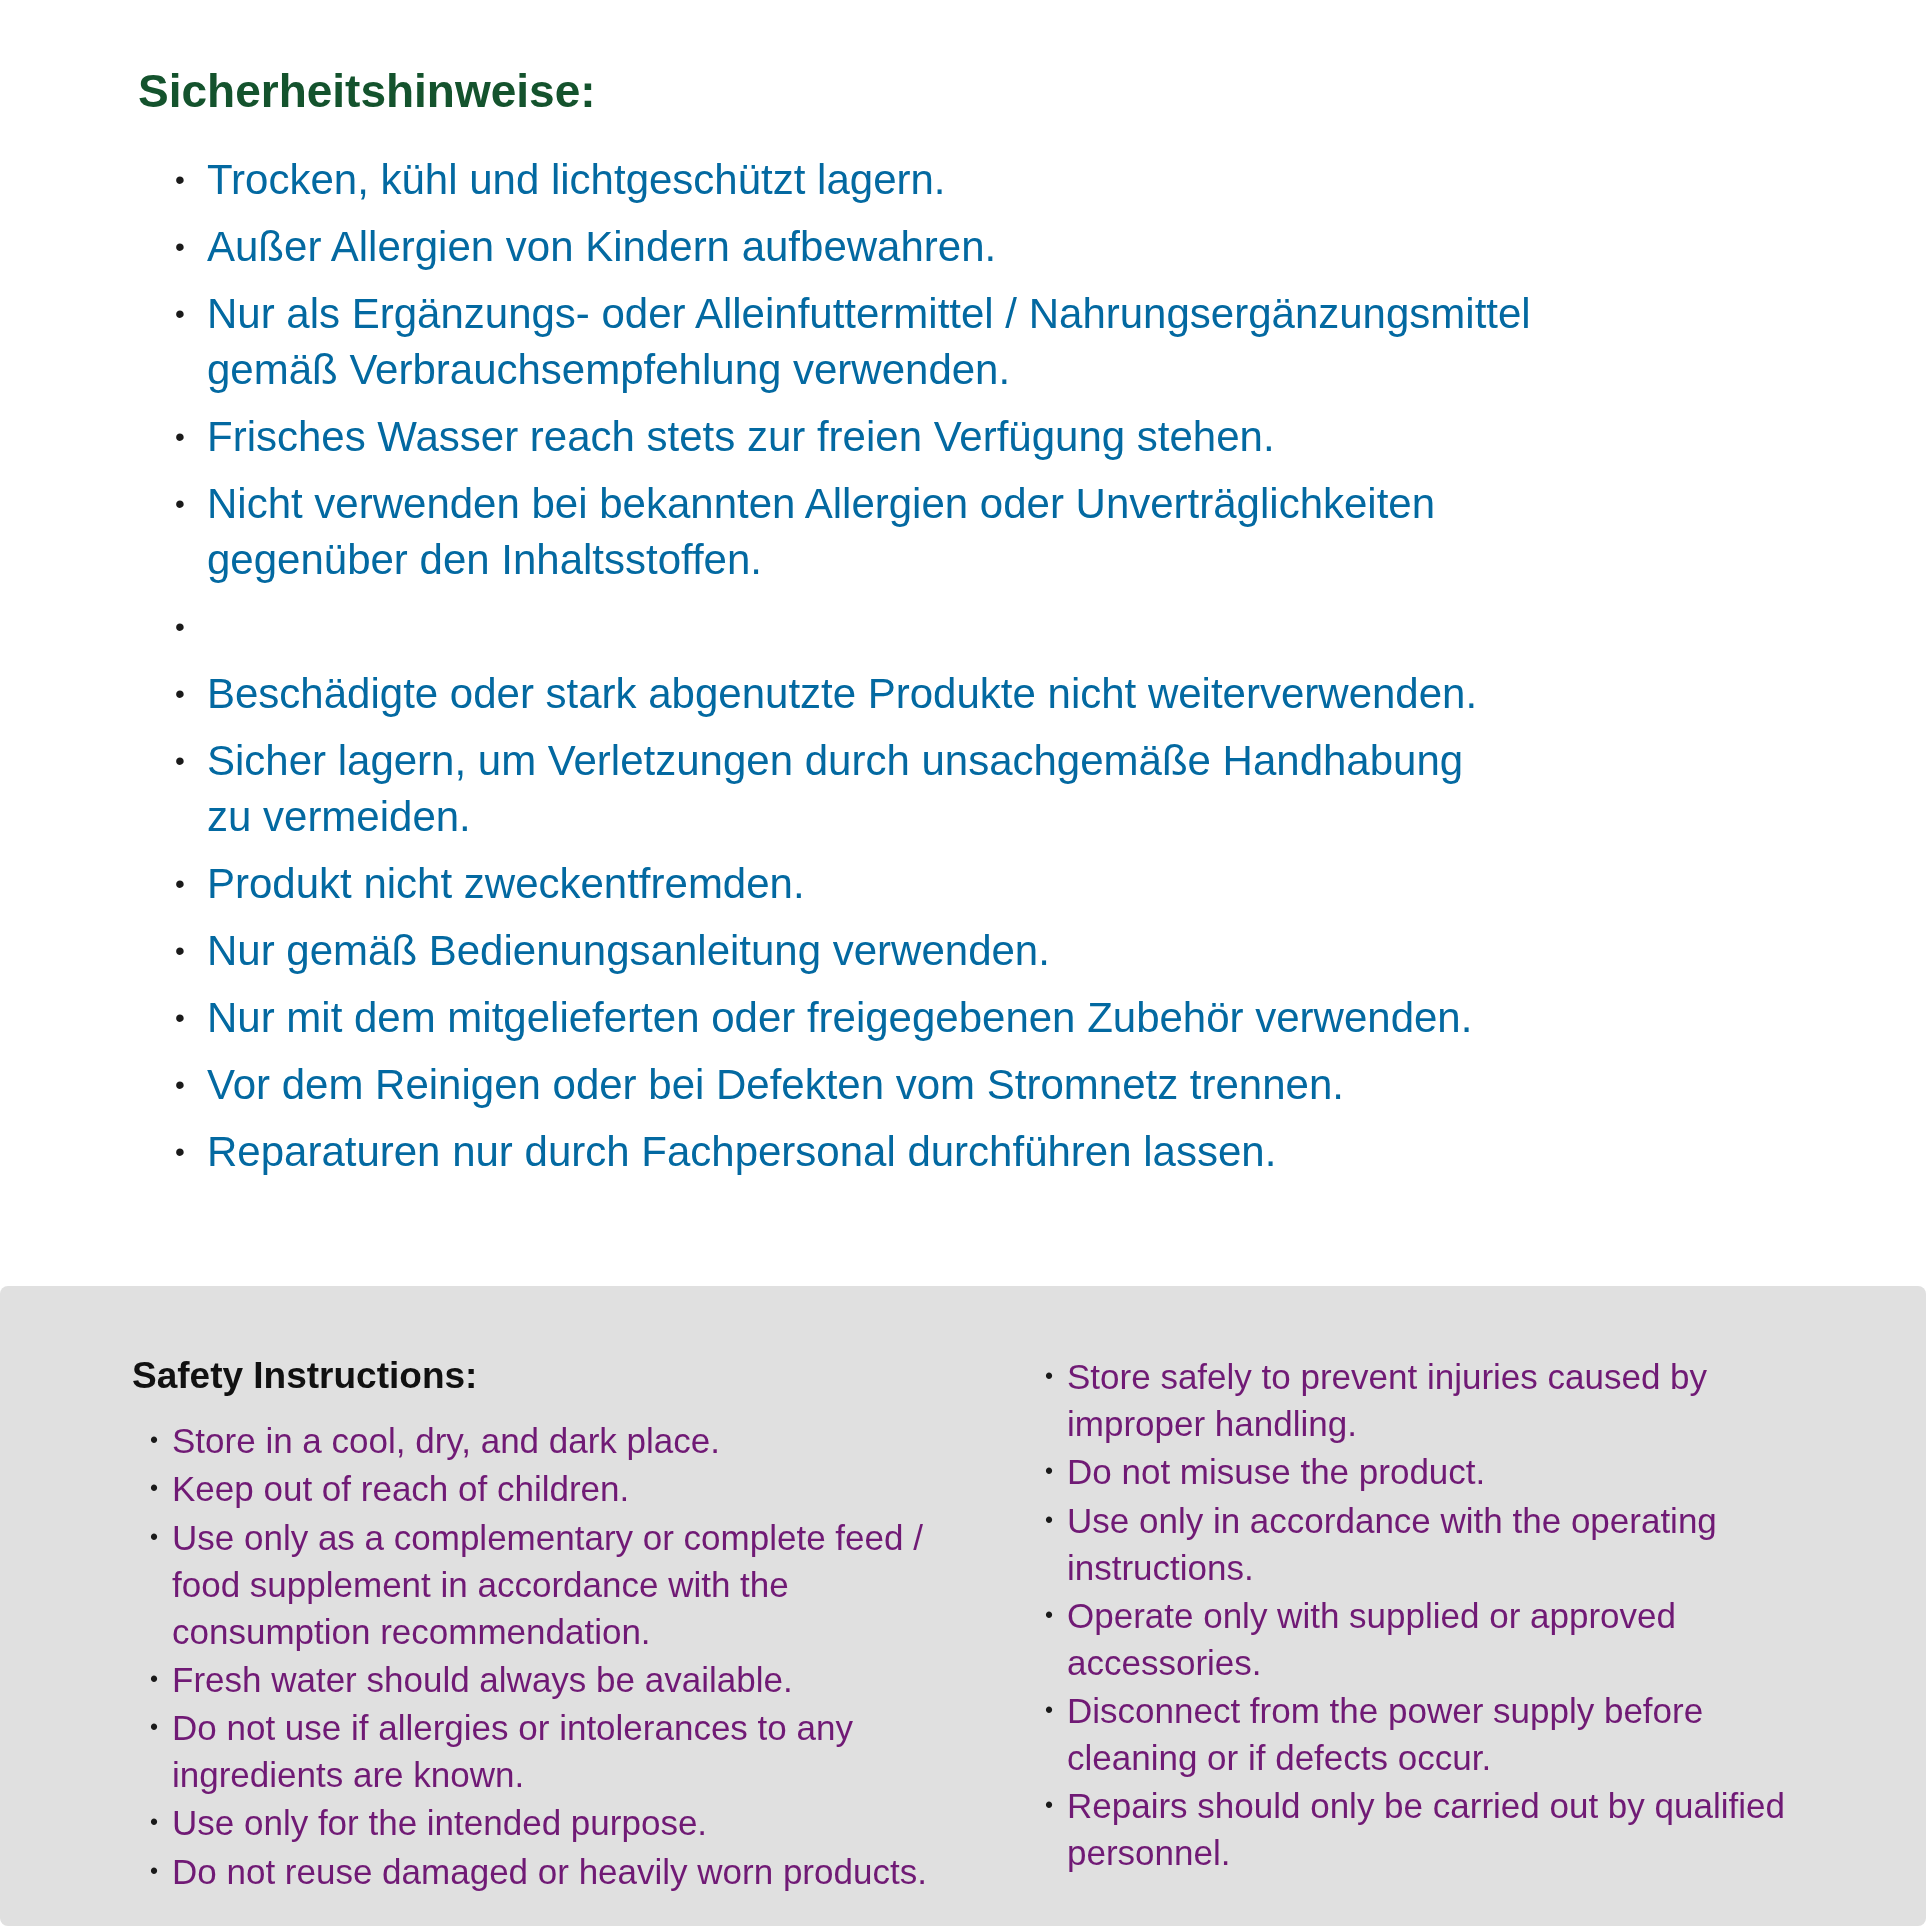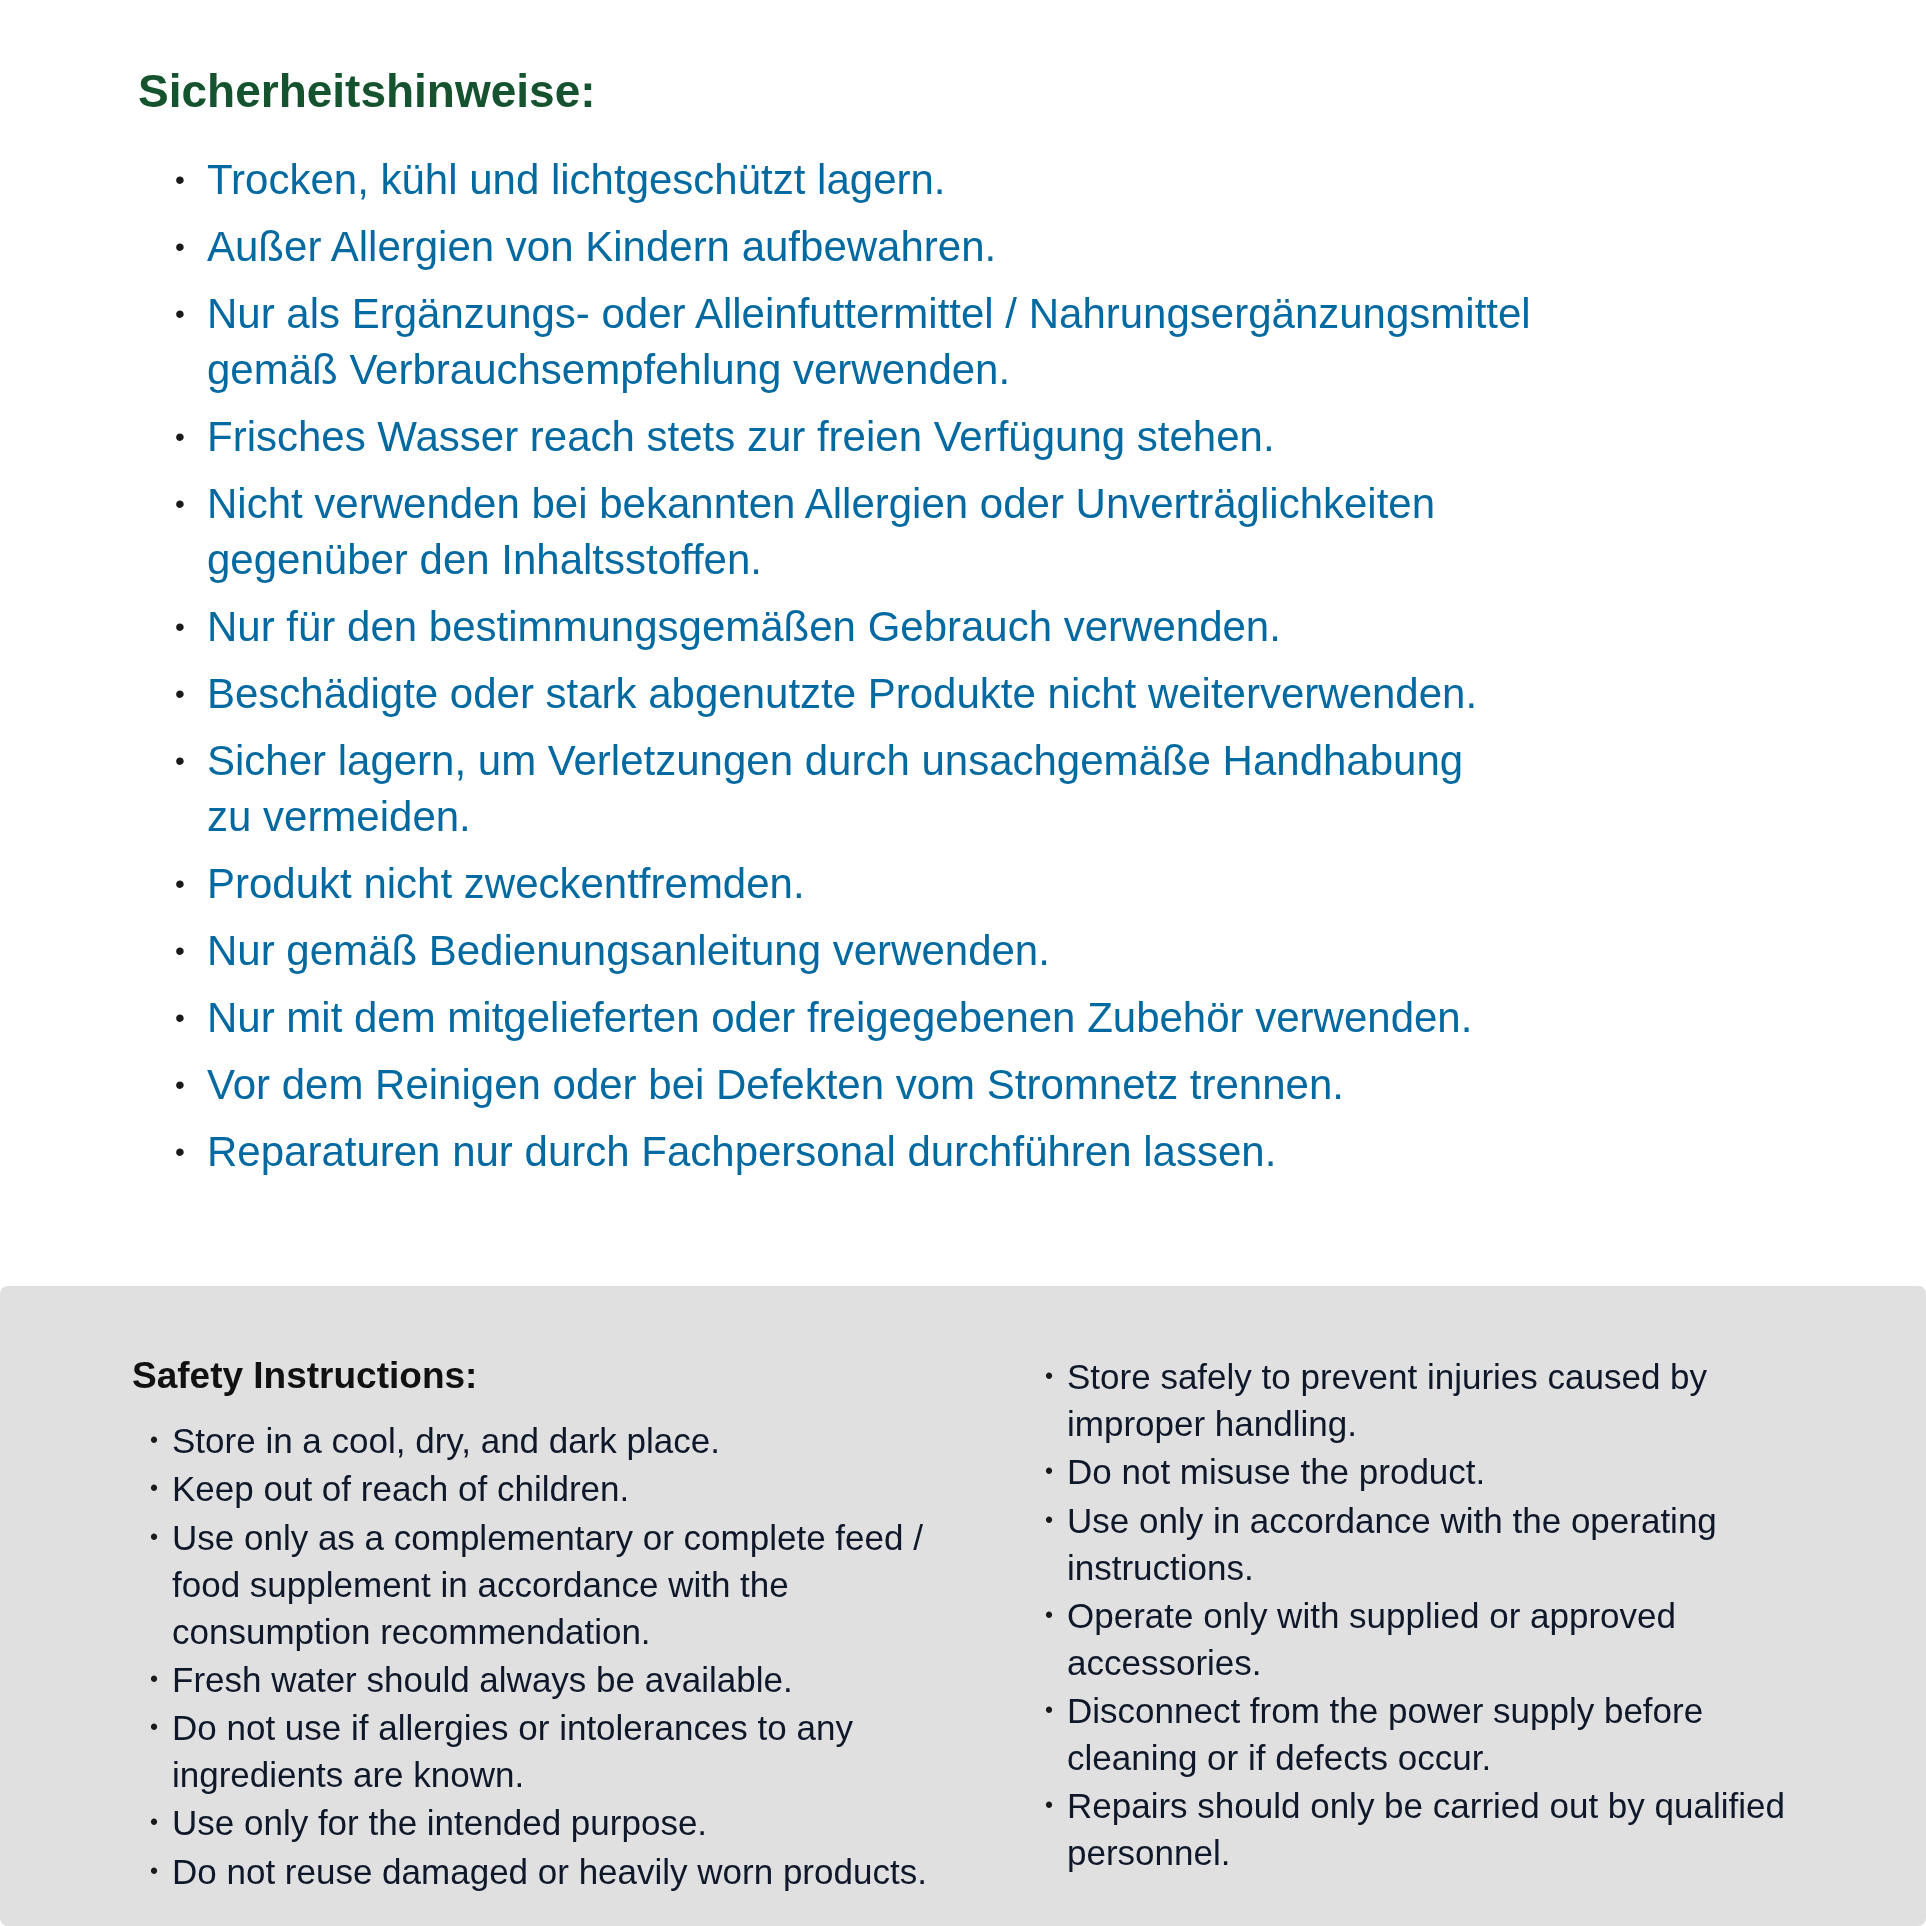--- a/index.html
+++ b/index.html
@@ -98,21 +98,21 @@
   }
   .en-list .bullet {
     flex: 0 0 22px;
     width: 22px;
     font-size: 23px;
     line-height: 47px;
     color: #1a1a1a;
   }
   .en-list .item-text {
     white-space: pre-line;
-    color: #0f172a;
+    color: #701a75;
   }
 </style>
 </head>
 <body>
 
 <div class="page">
 
   <section class="de-section">
     <h1 class="de-heading">Sicherheitshinweise:</h1>
     <ul class="de-list">
@@ -133,21 +133,20 @@
           <span class="bullet">•</span>
           <span class="item-text">Frisches Wasser reach stets zur freien Verfügung stehen.</span>
         </li>
       <li class="li">
           <span class="bullet">•</span>
           <span class="item-text">Nicht verwenden bei bekannten Allergien oder Unverträglichkeiten
 gegenüber den Inhaltsstoffen.</span>
         </li>
       <li class="li">
           <span class="bullet">•</span>
-          <span class="item-text">Nur für den bestimmungsgemäßen Gebrauch verwenden.</span>
         </li>
       <li class="li">
           <span class="bullet">•</span>
           <span class="item-text">Beschädigte oder stark abgenutzte Produkte nicht weiterverwenden.</span>
         </li>
       <li class="li">
           <span class="bullet">•</span>
           <span class="item-text">Sicher lagern, um Verletzungen durch unsachgemäße Handhabung
 zu vermeiden.</span>
         </li>

